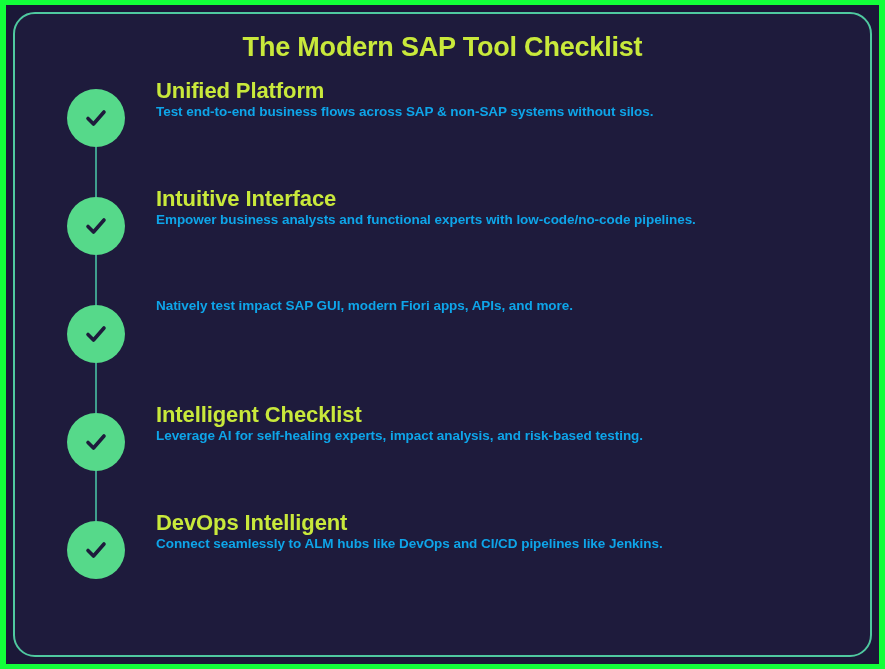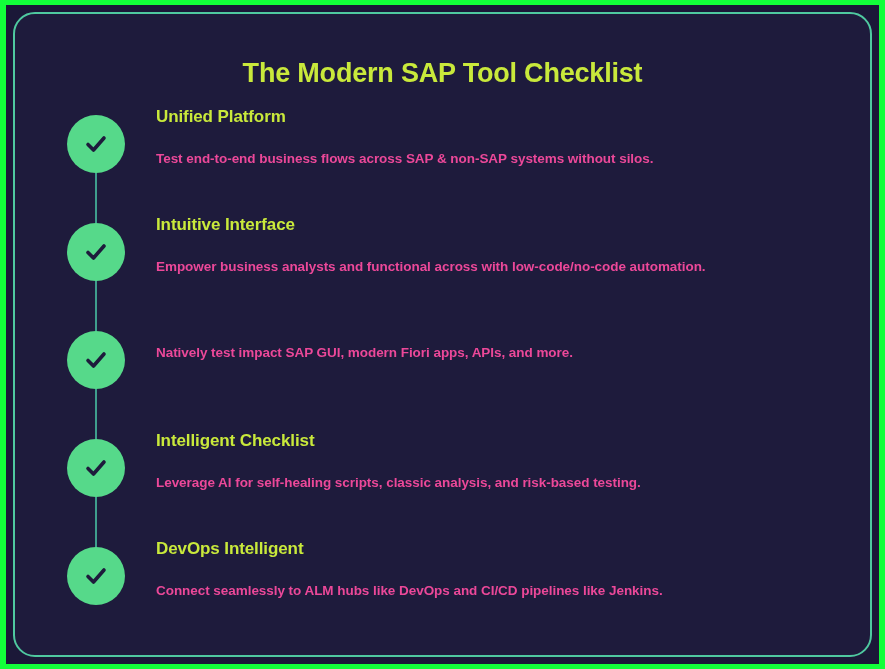--- a/index.html
+++ b/index.html
@@ -38,21 +38,21 @@
     border-radius: 22px;
     overflow: hidden;
   }
 
   #card-title {
     text-align: center;
     color: #c9e93b;
     font-size: 27px;
     font-weight: bold;
     letter-spacing: -0.2px;
-    margin-top: 44px;
+    margin-top: 18px;
   }
 
   #checklist {
     position: relative;
     margin-top: 17px;
     padding-left: 52px;
   }
 
   
   #timeline-line {
@@ -87,32 +87,32 @@
 
   .marker svg { display:block; }
 
   .item-text {
     margin-left: 31px;
     padding-top: 0px;
   }
 
   .item-title {
     color: #c9e93b;
-    font-size: 17px;
+    font-size: 22px;
     font-weight: bold;
     line-height: 22px;
     letter-spacing: -0.1px;
   }
 
   .item-desc {
-    color: #ec4899;
+    color: #0ea5e9;
     font-size: 13.5px;
     font-weight: bold;
     line-height: 20px;
-    margin-top: 21px;
+    margin-top: 0;
     letter-spacing: -0.05px;
   }
 </style>
 </head>
 <body>
 
 <div id="outer-frame">
   <div id="checklist-card">
 
     <h1 id="card-title">The Modern SAP Tool Checklist</h1>
@@ -134,21 +134,21 @@
       </div>
 
       <div class="checklist-item">
         <div class="marker">
           <svg width="30" height="30" viewBox="0 0 30 30" aria-hidden="true">
             <path d="M7 15.5 L12.5 21 L23 9" fill="none" stroke="#1e1b3c" stroke-width="3.6" stroke-linecap="round" stroke-linejoin="round"></path>
           </svg>
         </div>
         <div class="item-text">
           <div class="item-title">Intuitive Interface</div>
-          <div class="item-desc">Empower business analysts and functional across with low-code/no-code automation.</div>
+          <div class="item-desc">Empower business analysts and functional experts with low-code/no-code pipelines.</div>
         </div>
       </div>
 
       <div class="checklist-item">
         <div class="marker">
           <svg width="30" height="30" viewBox="0 0 30 30" aria-hidden="true">
             <path d="M7 15.5 L12.5 21 L23 9" fill="none" stroke="#1e1b3c" stroke-width="3.6" stroke-linecap="round" stroke-linejoin="round"></path>
           </svg>
         </div>
         <div class="item-text">
@@ -157,21 +157,21 @@
       </div>
 
       <div class="checklist-item">
         <div class="marker">
           <svg width="30" height="30" viewBox="0 0 30 30" aria-hidden="true">
             <path d="M7 15.5 L12.5 21 L23 9" fill="none" stroke="#1e1b3c" stroke-width="3.6" stroke-linecap="round" stroke-linejoin="round"></path>
           </svg>
         </div>
         <div class="item-text">
           <div class="item-title">Intelligent Checklist</div>
-          <div class="item-desc">Leverage AI for self-healing scripts, classic analysis, and risk-based testing.</div>
+          <div class="item-desc">Leverage AI for self-healing experts, impact analysis, and risk-based testing.</div>
         </div>
       </div>
 
       <div class="checklist-item">
         <div class="marker">
           <svg width="30" height="30" viewBox="0 0 30 30" aria-hidden="true">
             <path d="M7 15.5 L12.5 21 L23 9" fill="none" stroke="#1e1b3c" stroke-width="3.6" stroke-linecap="round" stroke-linejoin="round"></path>
           </svg>
         </div>
         <div class="item-text">

